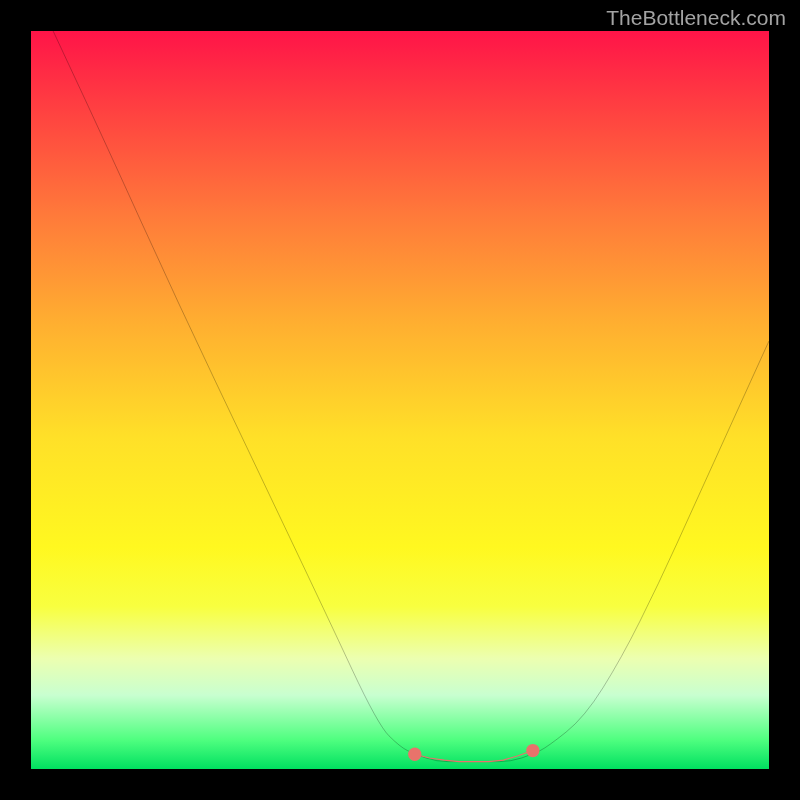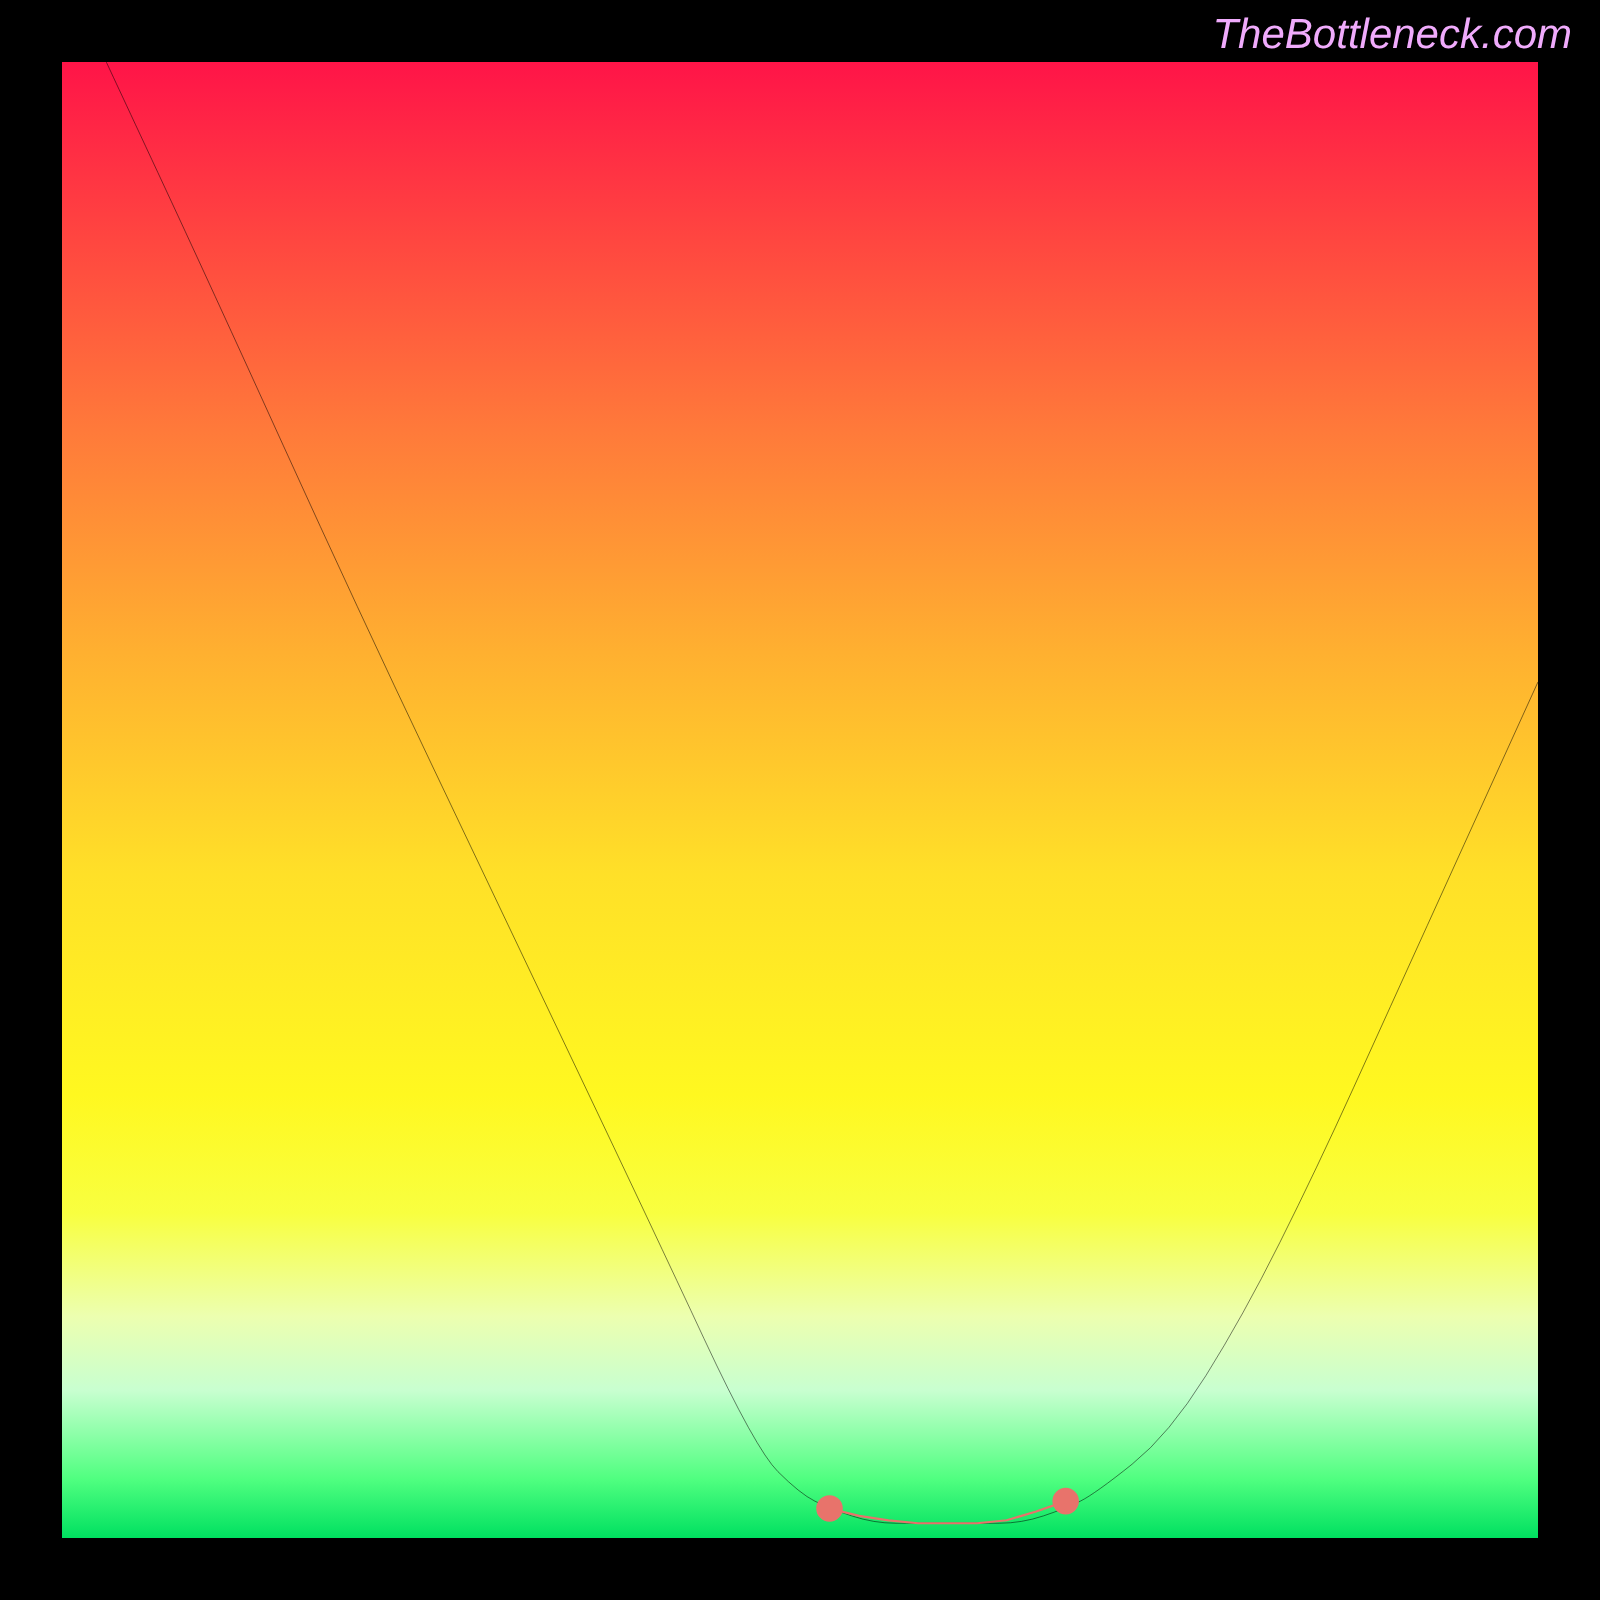--- a/index.html
+++ b/index.html
@@ -8,25 +8,24 @@
     width: 800px;
     height: 800px;
     background: #000;
     position: relative;
     font-family: Arial, sans-serif;
   }
   .watermark {
     position: absolute;
     top: 6px;
     right: 14px;
-    color: #f0abfc;
+    color: #a3a3a3;
     font-size: 21px;
     font-weight: 500;
     z-index: 10;
-    font-style: italic;
   }
   .plot-area {
     position: absolute;
     left: 31px;
     top: 31px;
     width: 738px;
     height: 738px;
     background: linear-gradient(to bottom,
       #ff1448 0%,
       #ff4640 12%,

